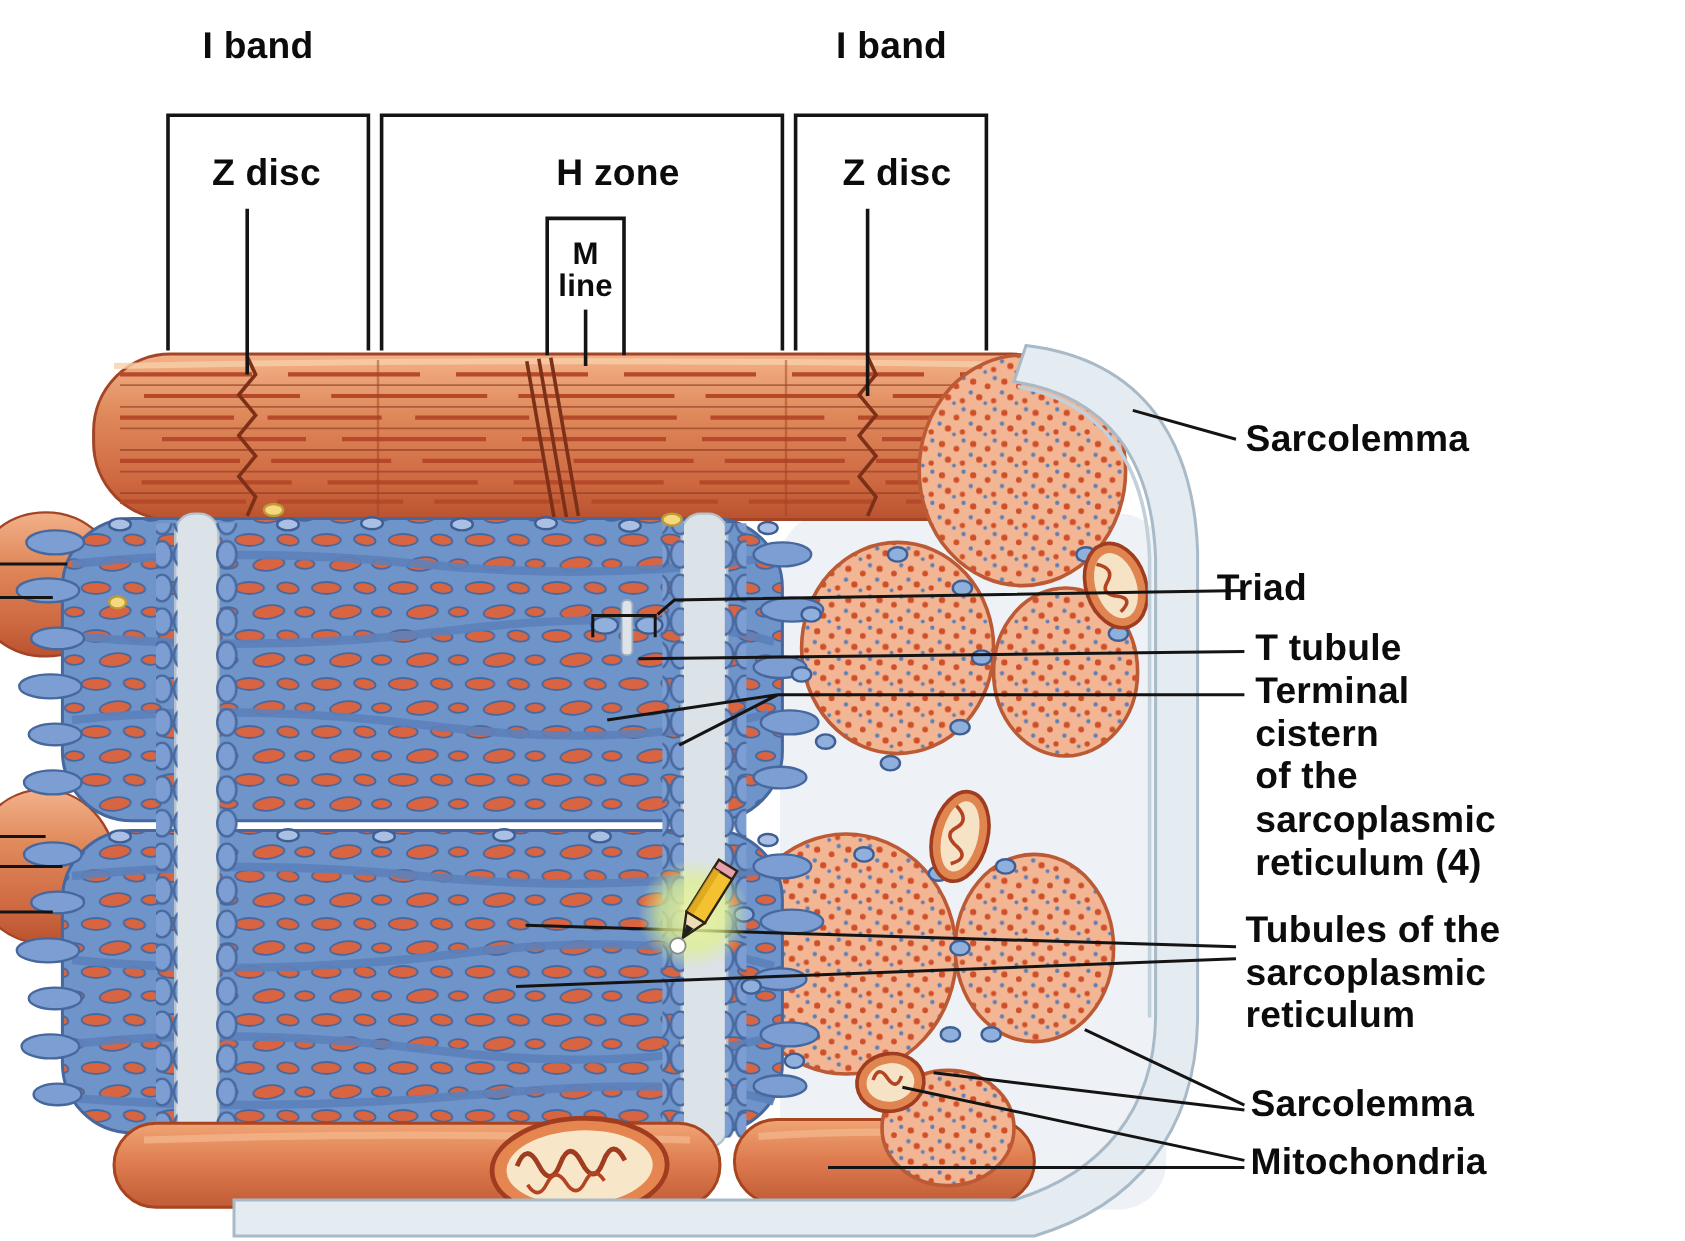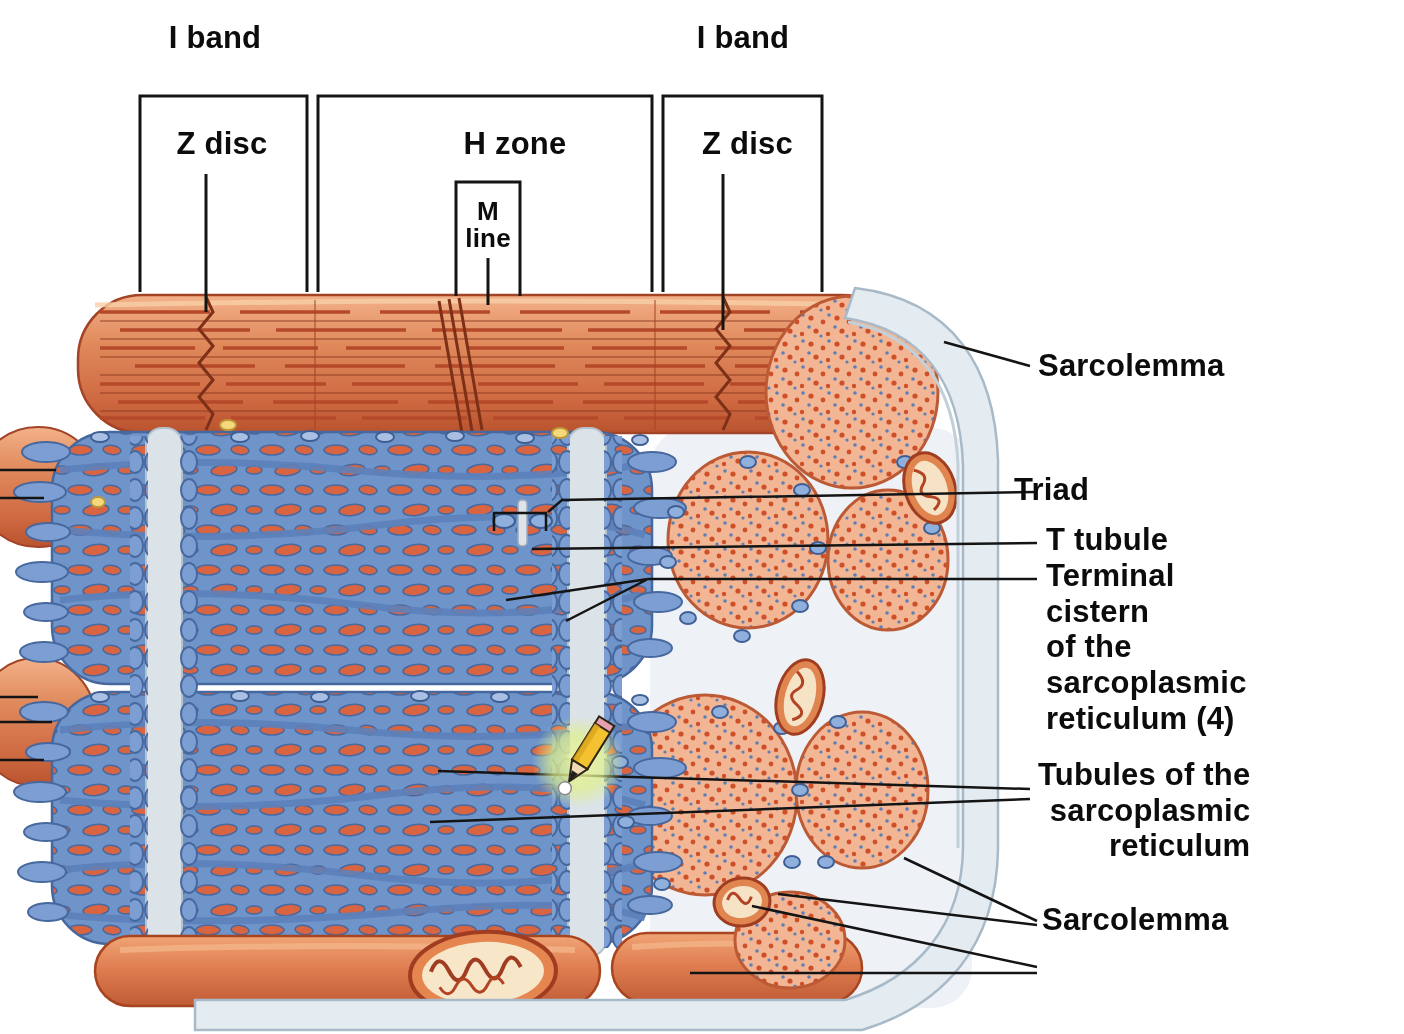--- a/index.html
+++ b/index.html
@@ -290,18 +290,19 @@
 line</div>
 
 <div class="label" style="left:1038px;top:348px;">Sarcolemma</div>
 <div class="label" style="left:1014px;top:472px;">Triad</div>
 <div class="label" style="left:1046px;top:522px;text-align:center;">T tubule</div>
 <div class="label" style="left:1046px;top:558px;">Terminal
 cistern
 of the
 sarcoplasmic
 reticulum (4)</div>
-<div class="label" style="left:1038px;top:757px;text-align:right;">Tubules of the
+<div class="label" style="left:1038px;top:757px;">Tubules of the
 sarcoplasmic
 reticulum</div>
 <div class="label" style="left:1042px;top:902px;">Sarcolemma</div>
+<div class="label" style="left:1042px;top:950px;">Mitochondria</div>
 
 </div>
 
 </body></html>

